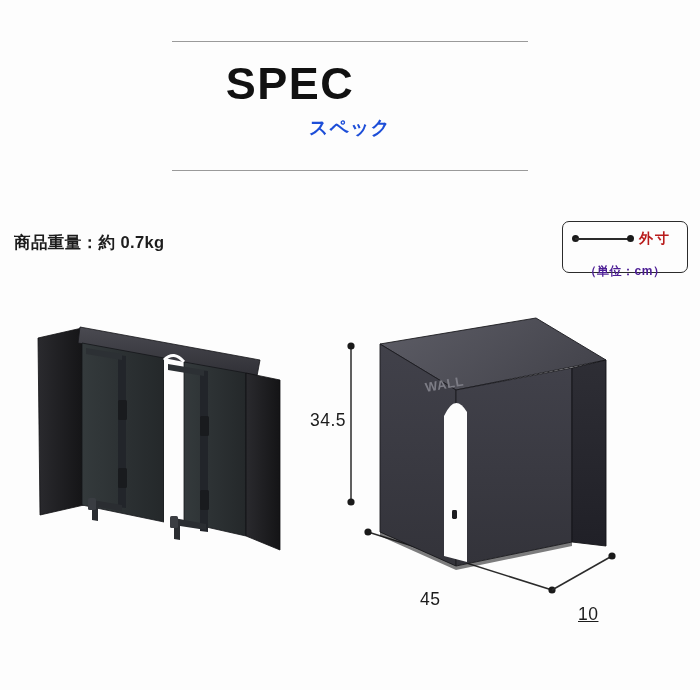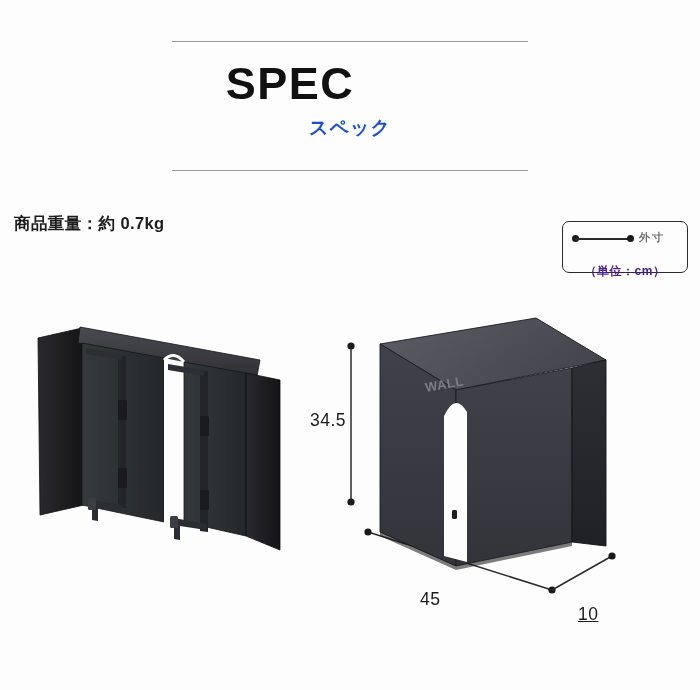--- a/index.html
+++ b/index.html
@@ -62,21 +62,21 @@
     font-weight: 700;
     letter-spacing: 1px;
     line-height: 1;
     color: #1d4ed8;
   }
 
   
   .weight {
     position: absolute;
     left: 14px;
-    top: 213px;
+    top: 232px;
     font-size: 16.5px;
     font-weight: 700;
     letter-spacing: 0.4px;
     color: #1c1c1c;
     white-space: nowrap;
   }
 
   
   .legend {
     position: absolute;
@@ -117,24 +117,24 @@
     height: 7px;
     border-radius: 50%;
     background: #1a1a1a;
   }
   .legend-line-wrap .dot.l { left: 0; }
   .legend-line-wrap .dot.r { right: 0; }
   .legend-label {
     position: absolute;
     left: 76px;
     top: 3px;
-    font-size: 11px;
+    font-size: 14px;
     font-weight: 700;
     letter-spacing: 2px;
-    color: #737373;
+    color: #b91c1c;
     white-space: nowrap;
   }
   .legend-unit {
     position: absolute;
     left: 0;
     top: 41px;
     width: 100%;
     text-align: center;
     font-size: 12px;
     font-weight: 700;

